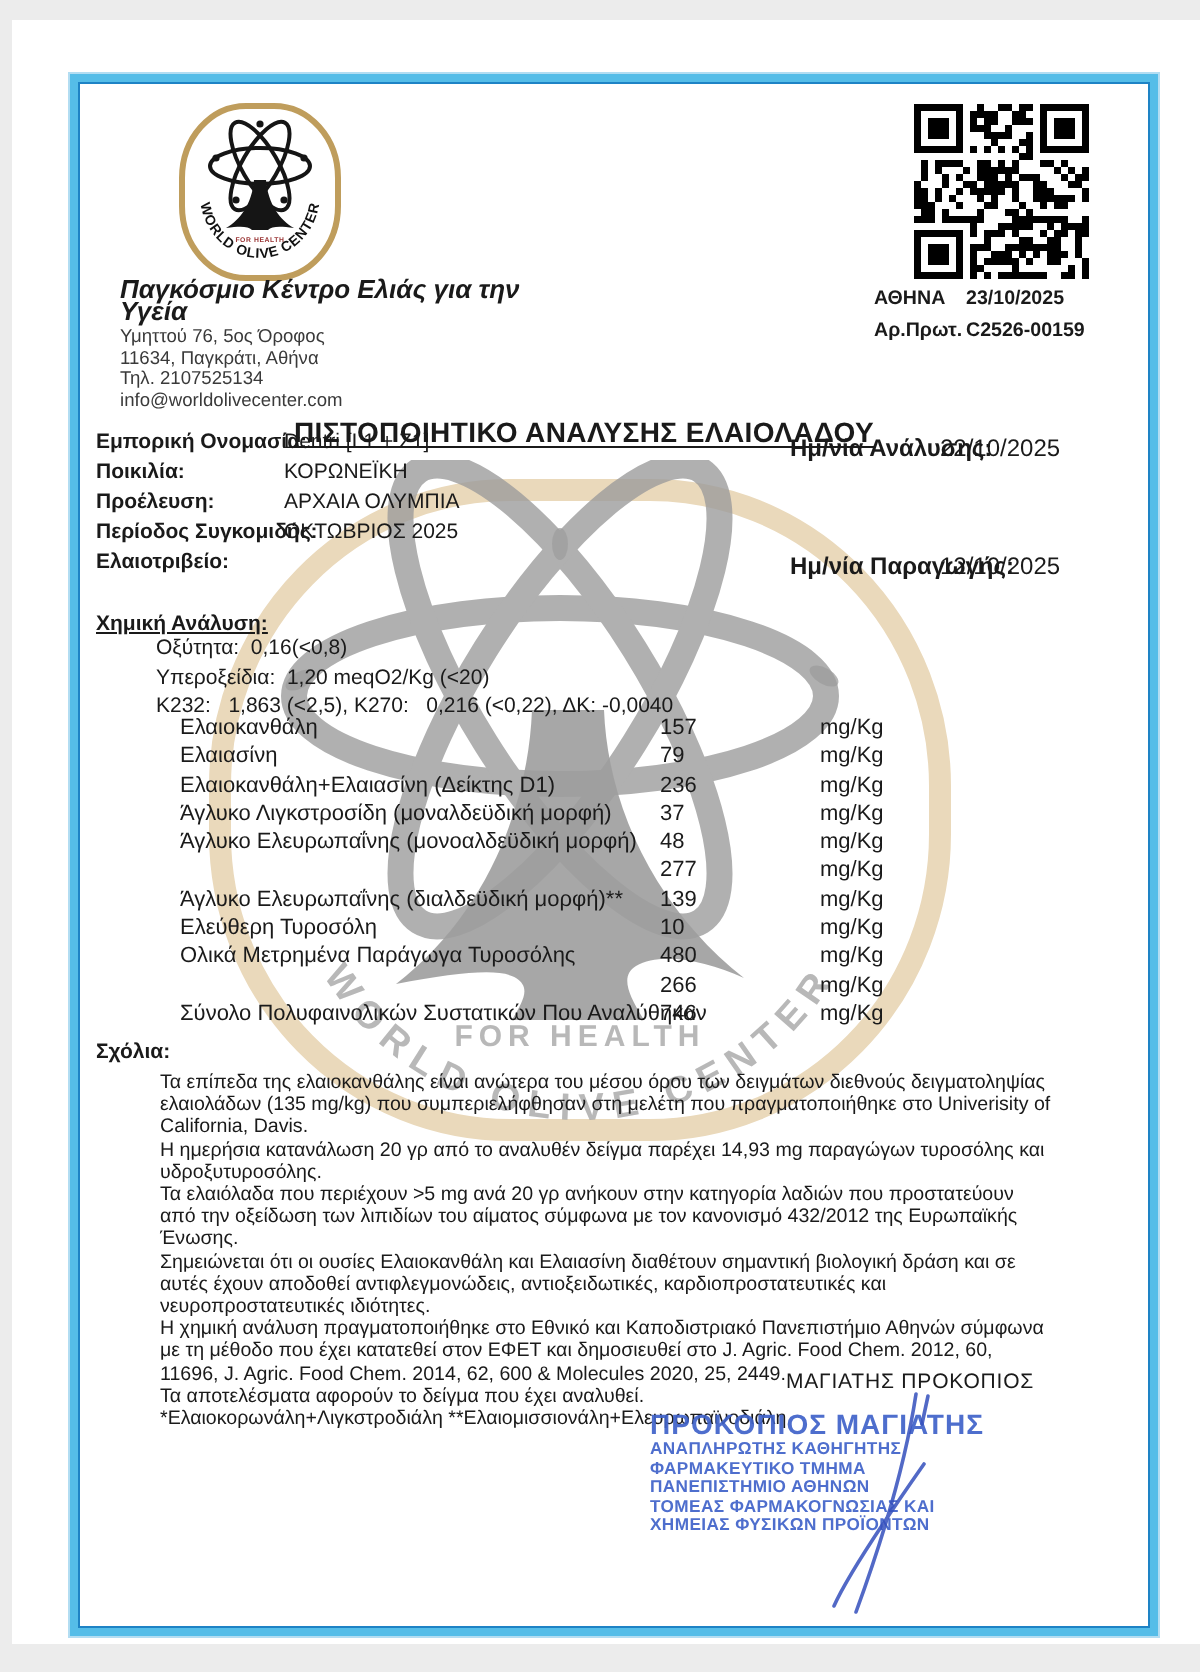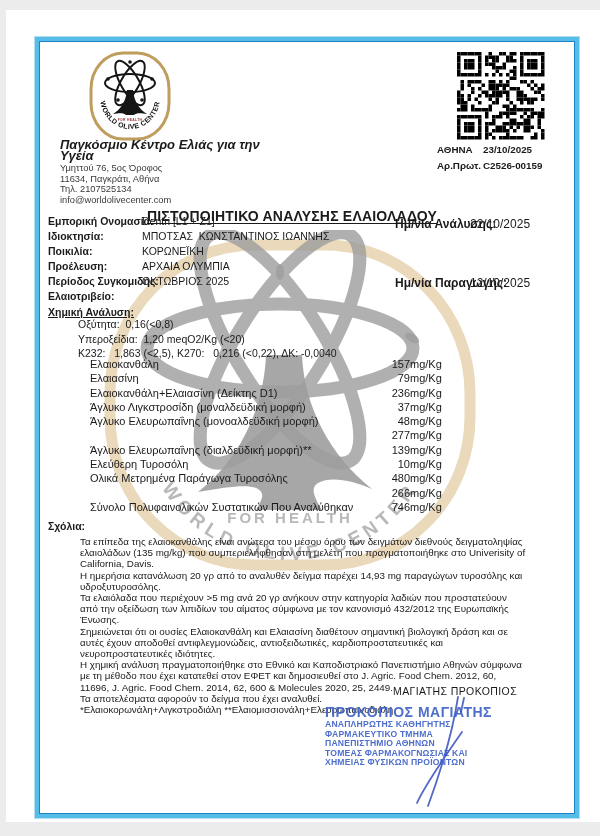--- a/index.html
+++ b/index.html
@@ -24,21 +24,21 @@
   .f-label{position:absolute;left:0;font-weight:bold;white-space:nowrap;}
   .f-val{position:absolute;left:94px;white-space:pre;}
   .date-pair{font-size:12px;white-space:nowrap;padding-left:12px;}
   .d-label{font-weight:bold;}
   .d-val{position:absolute;left:87px;top:0;}
   #chem-heading{left:48px;top:306px;font-size:10.5px;font-weight:bold;text-decoration:underline;}
   #chem-lines{left:78px;top:317px;font-size:10.5px;line-height:14.6px;}
   #an-rows{left:78px;top:358px;width:452px;font-size:11px;margin-left:12px;}
   .an-row{position:relative;height:14.3px;}
   .an-name{position:absolute;left:0;white-space:nowrap;}
-  .an-val{position:absolute;left:260px;width:60px;text-align:right;}
+  .an-val{position:absolute;left:240px;width:60px;text-align:left;}
   .an-unit{position:absolute;left:320px;text-align:center;}
   #comments-heading{left:48px;top:520px;font-size:10.5px;font-weight:bold;}
   #comments{left:80px;top:536px;width:446px;font-size:9.8px;line-height:11.2px;}
   #comments p{margin:0;}
   #signer-name{left:393px;top:685px;font-size:10.5px;letter-spacing:.4px;white-space:nowrap;}
   #stamp{left:325px;top:704px;width:232px;text-align:left;color:#3f62c9;opacity:.92;}
   #stamp-line-0{font-size:14px;font-weight:bold;letter-spacing:.5px;line-height:16px;}
   .stamp-sm{font-size:8.6px;font-weight:bold;line-height:9.6px;letter-spacing:.2px;}
   #qr{left:457px;top:52px;width:88px;height:88px;}
   #logo-badge{left:88px;top:50px;}
@@ -448,24 +448,20 @@
   </div>
 
   <div id="doc-title" class="abs z">ΠΙΣΤΟΠΟΙΗΤΙΚΟ ΑΝΑΛΥΣΗΣ ΕΛΑΙΟΛΑΔΟΥ</div>
 
   <div id="fields" class="abs z">
     <div class="f-row">
       <span class="f-label">Εμπορική Ονομασία:</span>
       <span class="f-val">Dentri [L1 + Z1]</span>
     </div>
     <div class="f-row">
-      <span class="f-label">Ιδιοκτησία:</span>
-      <span class="f-val">ΜΠΟΤΣΑΣ  ΚΩΝΣΤΑΝΤΙΝΟΣ ΙΩΑΝΝΗΣ</span>
-    </div>
-    <div class="f-row">
       <span class="f-label">Ποικιλία:</span>
       <span class="f-val">ΚΟΡΩΝΕΪΚΗ</span>
     </div>
     <div class="f-row">
       <span class="f-label">Προέλευση:</span>
       <span class="f-val">ΑΡΧΑΙΑ ΟΛΥΜΠΙΑ</span>
     </div>
     <div class="f-row">
       <span class="f-label">Περίοδος Συγκομιδής:</span>
       <span class="f-val">ΟΚΤΩΒΡΙΟΣ 2025</span>

